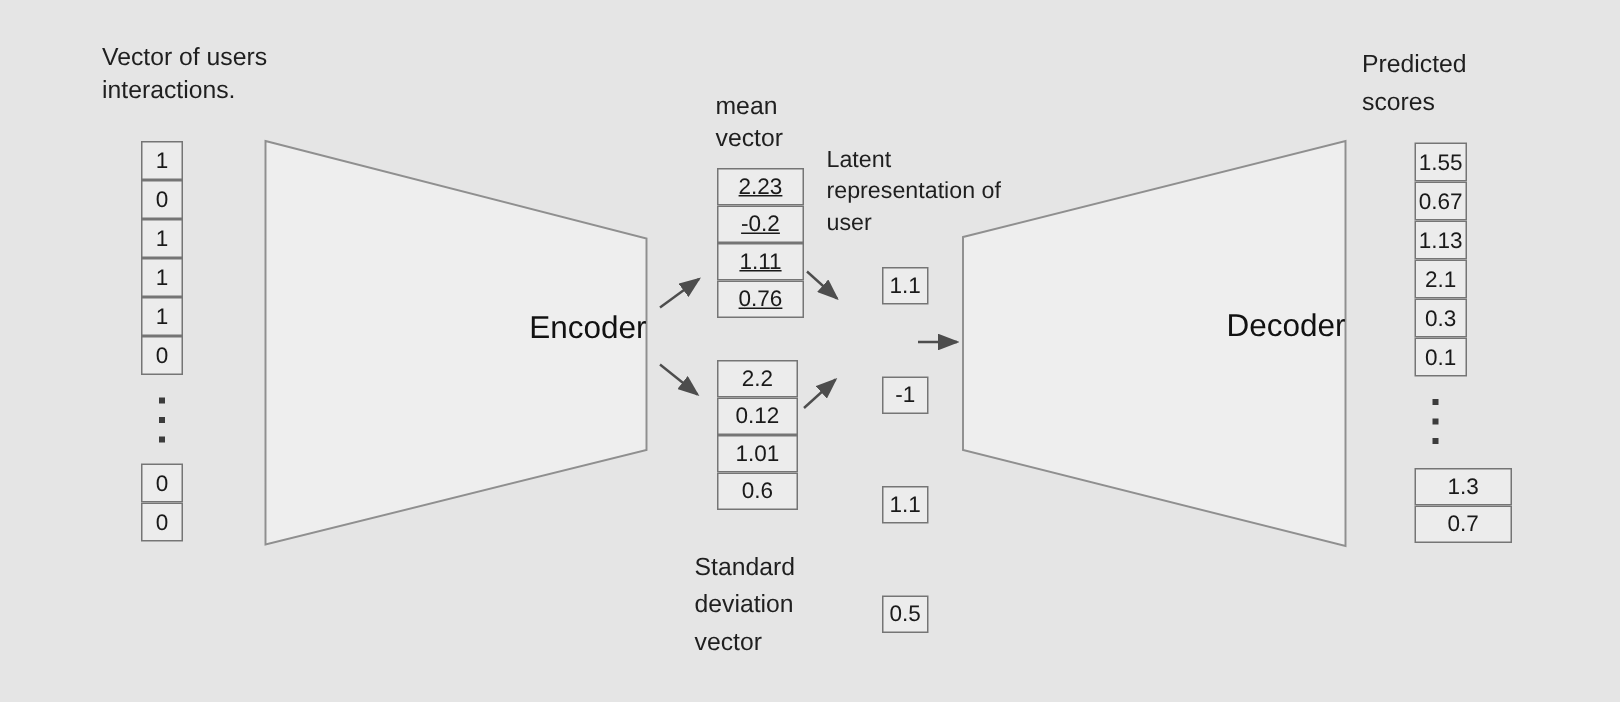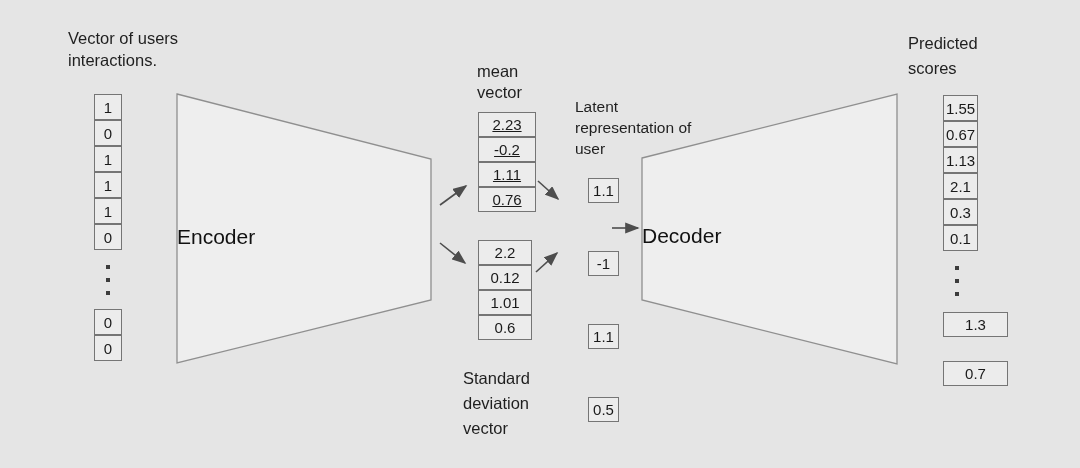--- a/index.html
+++ b/index.html
@@ -6,21 +6,21 @@
   #canvas{
     position:relative;width:1080px;height:468px;background:#e5e5e5;
     font-family:"Liberation Sans",sans-serif;color:#1a1a1a;overflow:hidden;
   }
   .label{position:absolute;white-space:pre-line;color:#1f1f1f;}
   .lbl-16{font-size:16.5px;line-height:22px;}
   .lbl-std{font-size:16.5px;line-height:25px;}
   .lbl-pred{font-size:16.5px;line-height:25px;}
   .lbl-mean{font-size:16.5px;line-height:21px;}
   .lbl-latent{font-size:15.5px;line-height:21px;}
-  .shape-label{position:absolute;text-align:left;font-size:21px;color:#111;margin-top:18px;}
+  .shape-label{position:absolute;text-align:right;font-size:21px;color:#111;}
   .vcol{position:absolute;display:flex;flex-direction:column;}
   .cell{
     box-sizing:border-box;width:100%;
     border:1px solid #757575;background:#ececec;
     display:flex;align-items:center;justify-content:center;
     font-size:15px;color:#1a1a1a;
   }
   .h26{height:26px;}
   .h25{height:25px;}
   .dots{position:absolute;display:flex;flex-direction:column;align-items:center;gap:9px;}
@@ -44,21 +44,21 @@
     <line x1="440" y1="243" x2="465" y2="263" stroke="#4d4d4d" stroke-width="1.6" marker-end="url(#ah)"></line>
     <line x1="538" y1="181" x2="558" y2="199" stroke="#4d4d4d" stroke-width="1.6" marker-end="url(#ah)"></line>
     <line x1="536" y1="272" x2="557" y2="253" stroke="#4d4d4d" stroke-width="1.6" marker-end="url(#ah)"></line>
     <line x1="612" y1="228" x2="638" y2="228" stroke="#4d4d4d" stroke-width="1.6" marker-end="url(#ah)"></line>
   </svg>
 
   <div class="label lbl-16" style="left:68px;top:27px;">Vector of users
 interactions.</div>
   <div class="label lbl-mean" style="left:477px;top:61px;">mean
 vector</div>
-  <div class="label lbl-latent" style="left:551px;top:96px;margin-left:24px;">Latent
+  <div class="label lbl-latent" style="left:551px;top:96px;">Latent
 representation of
 user</div>
   <div class="label lbl-std" style="left:463px;top:366px;">Standard
 deviation
 vector</div>
   <div class="label lbl-pred" style="left:908px;top:31px;">Predicted
 scores</div>
   <div class="shape-label" style="left:177px;top:207px;width:254px;">Encoder</div>
   <div class="shape-label" style="left:642px;top:206px;width:255px;">Decoder</div>
 
@@ -107,18 +107,18 @@
     <div class="cell h26">1.13</div>
     <div class="cell h26">2.1</div>
     <div class="cell h26">0.3</div>
     <div class="cell h26">0.1</div>
   </div>
   <div class="dots" style="left:943px;top:266px;width:28px;">
     <div class="dot"></div>
     <div class="dot"></div>
     <div class="dot"></div>
   </div>
-  <div class="vcol" style="left:943px;top:312px;width:65px;gap:24px;">
+  <div class="vcol" style="left:943px;top:312px;width:65px;">
     <div class="cell h25">1.3</div>
     <div class="cell h25">0.7</div>
   </div>
 
 </div>
 
 </body></html>

